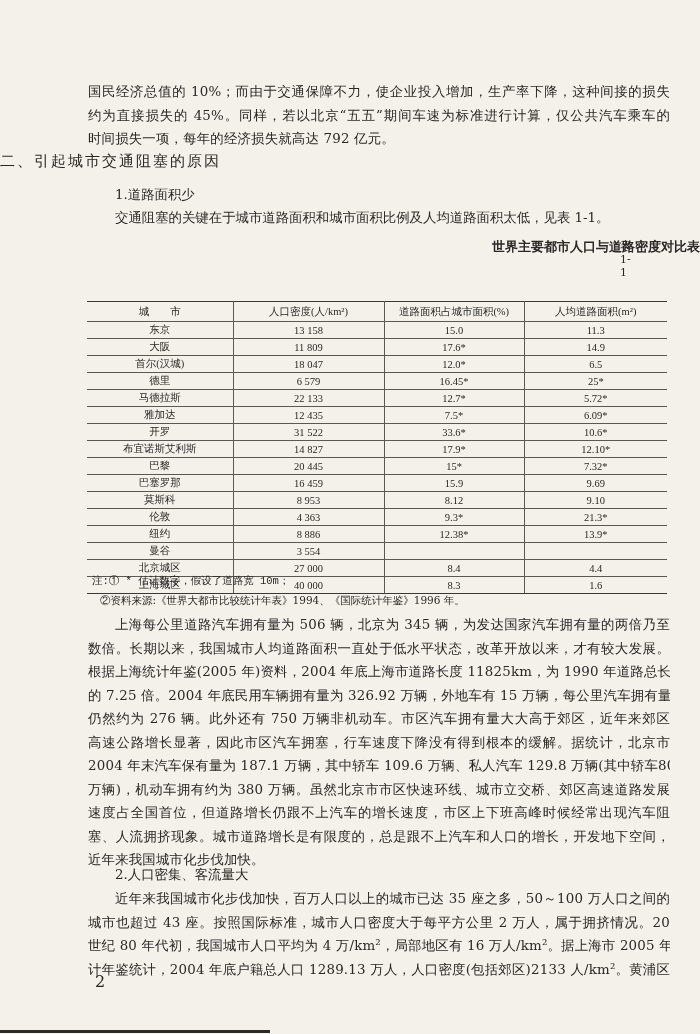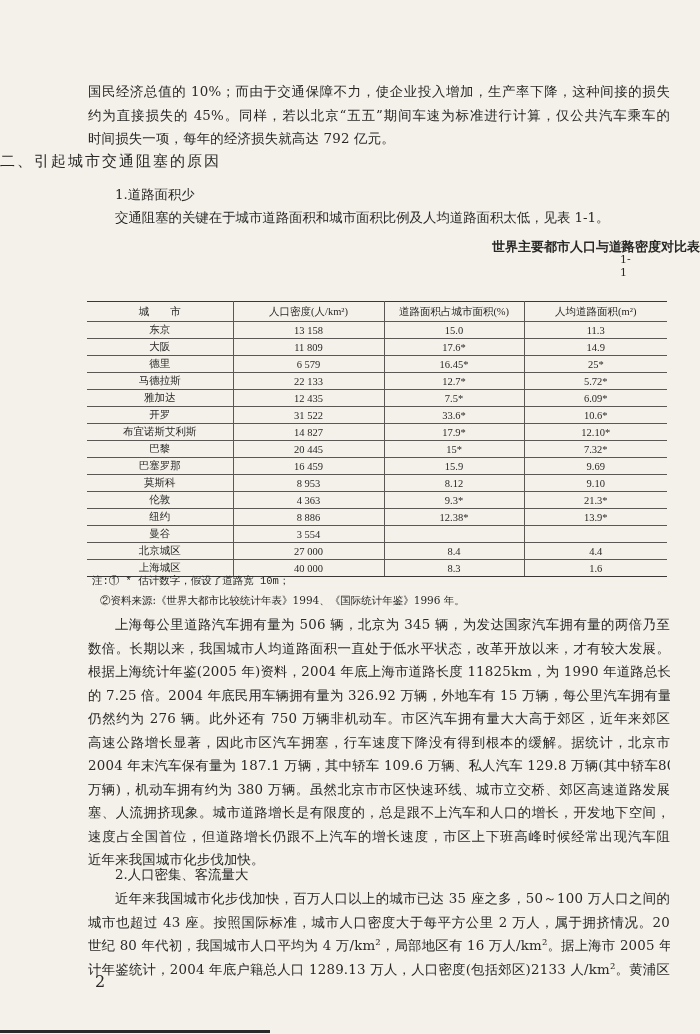--- a/index.html
+++ b/index.html
@@ -89,20 +89,26 @@
           <td>15.0</td>
           <td>11.3</td>
         </tr>
       <tr>
           <td>大阪</td>
           <td>11 809</td>
           <td>17.6*</td>
           <td>14.9</td>
         </tr>
       <tr>
+          <td>首尔(汉城)</td>
+          <td>18 047</td>
+          <td>12.0*</td>
+          <td>6.5</td>
+        </tr>
+      <tr>
           <td>德里</td>
           <td>6 579</td>
           <td>16.45*</td>
           <td>25*</td>
         </tr>
       <tr>
           <td>马德拉斯</td>
           <td>22 133</td>
           <td>12.7*</td>
           <td>5.72*</td>
@@ -181,22 +187,22 @@
 
   <div class="para" style="top:613px;">
     <span class="line indent">上海每公里道路汽车拥有量为 506 辆，北京为 345 辆，为发达国家汽车拥有量的两倍乃至</span>
     <span class="line">数倍。长期以来，我国城市人均道路面积一直处于低水平状态，改革开放以来，才有较大发展。</span>
     <span class="line">根据上海统计年鉴(2005 年)资料，2004 年底上海市道路长度 11825km，为 1990 年道路总长度</span>
     <span class="line">的 7.25 倍。2004 年底民用车辆拥有量为 326.92 万辆，外地车有 15 万辆，每公里汽车拥有量</span>
     <span class="line">仍然约为 276 辆。此外还有 750 万辆非机动车。市区汽车拥有量大大高于郊区，近年来郊区</span>
     <span class="line">高速公路增长显著，因此市区汽车拥塞，行车速度下降没有得到根本的缓解。据统计，北京市</span>
     <span class="line">2004 年末汽车保有量为 187.1 万辆，其中轿车 109.6 万辆、私人汽车 129.8 万辆(其中轿车80.3</span>
     <span class="line">万辆)，机动车拥有约为 380 万辆。虽然北京市市区快速环线、城市立交桥、郊区高速道路发展</span>
+    <span class="line">速度占全国首位，但道路增长仍跟不上汽车的增长速度，市区上下班高峰时候经常出现汽车阻</span>
     <span class="line">塞、人流拥挤现象。城市道路增长是有限度的，总是跟不上汽车和人口的增长，开发地下空间，</span>
-    <span class="line">速度占全国首位，但道路增长仍跟不上汽车的增长速度，市区上下班高峰时候经常出现汽车阻</span>
     <span class="line last">近年来我国城市化步伐加快。</span>
   </div>
 
   <div class="sub-head" style="top:866px;">2.人口密集、客流量大</div>
 
   <div class="para" style="top:887px;">
     <span class="line indent">近年来我国城市化步伐加快，百万人口以上的城市已达 35 座之多，50～100 万人口之间的</span>
     <span class="line">城市也超过 43 座。按照国际标准，城市人口密度大于每平方公里 2 万人，属于拥挤情况。20</span>
     <span class="line">世纪 80 年代初，我国城市人口平均为 4 万/km²，局部地区有 16 万人/km²。据上海市 2005 年统</span>
     <span class="line">计年鉴统计，2004 年底户籍总人口 1289.13 万人，人口密度(包括郊区)2133 人/km²。黄浦区</span>

